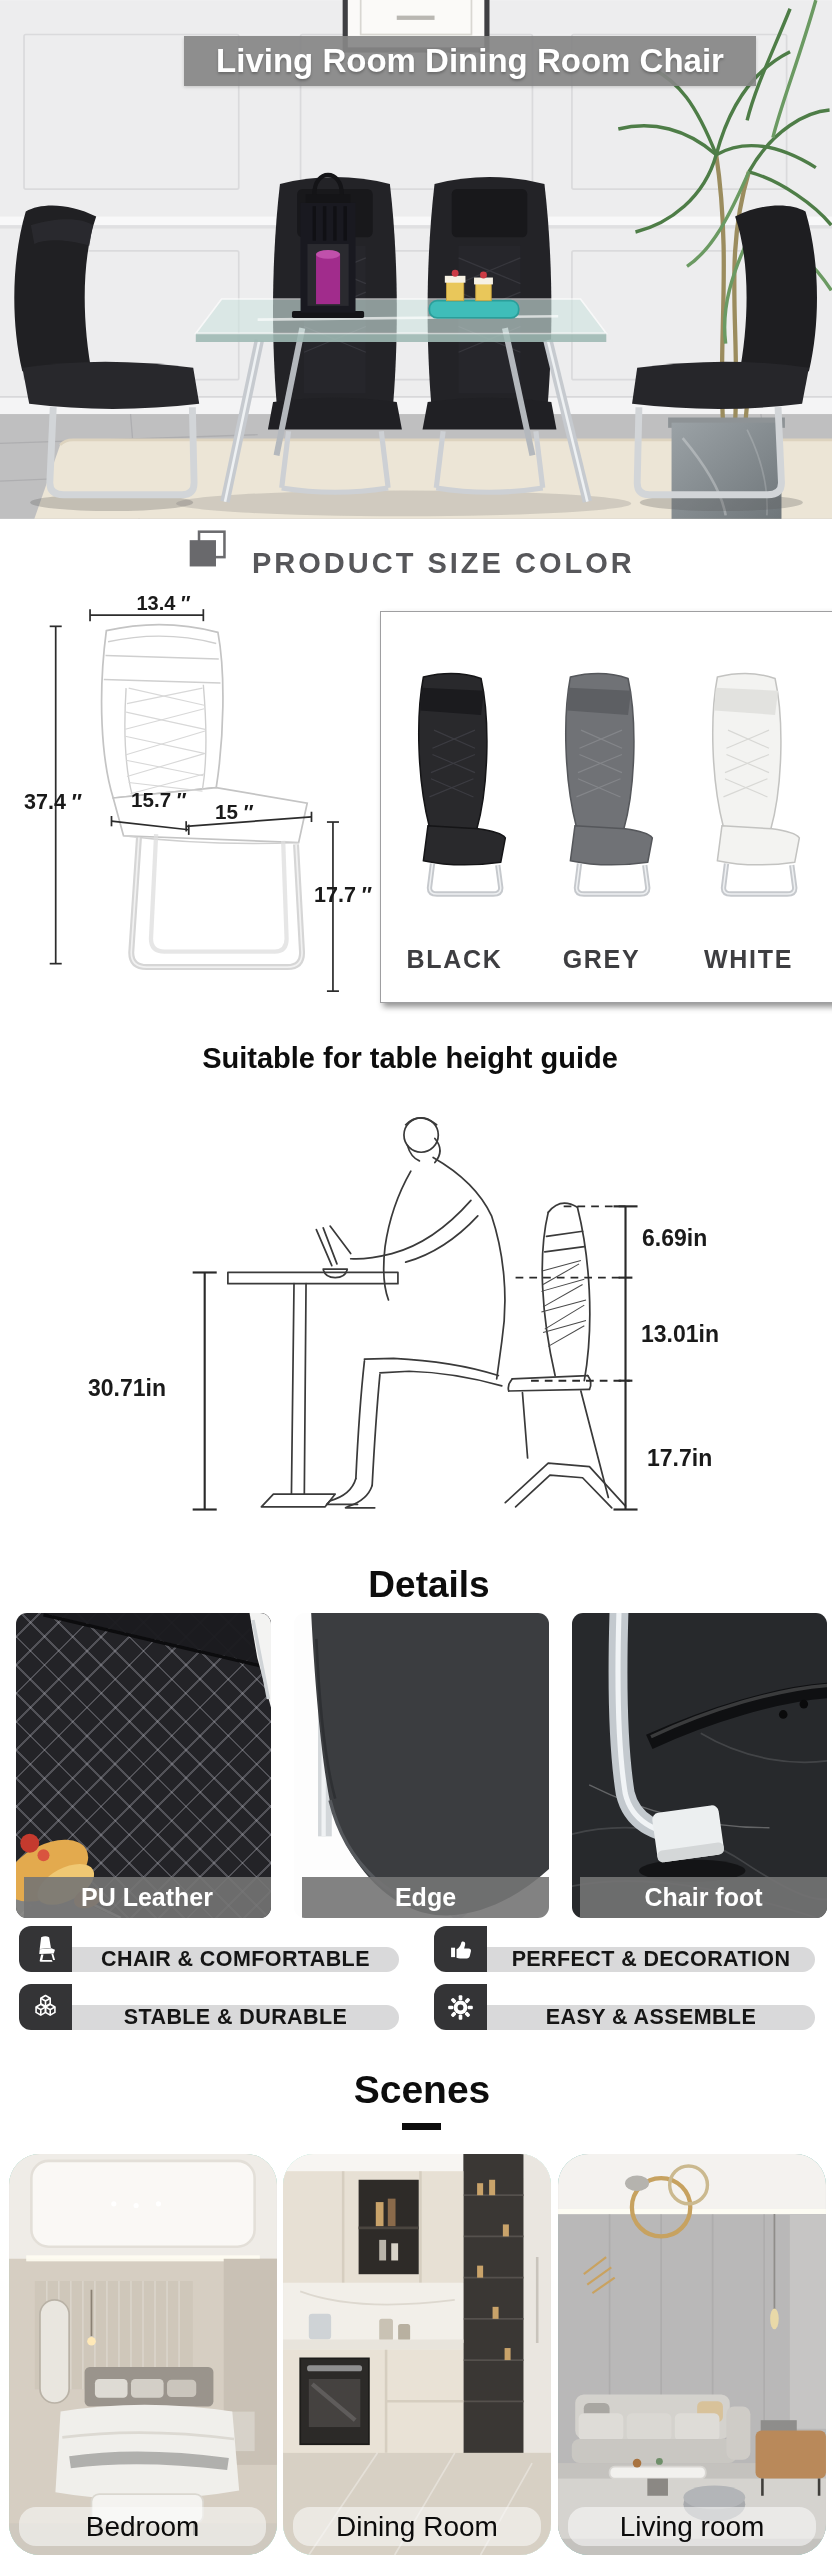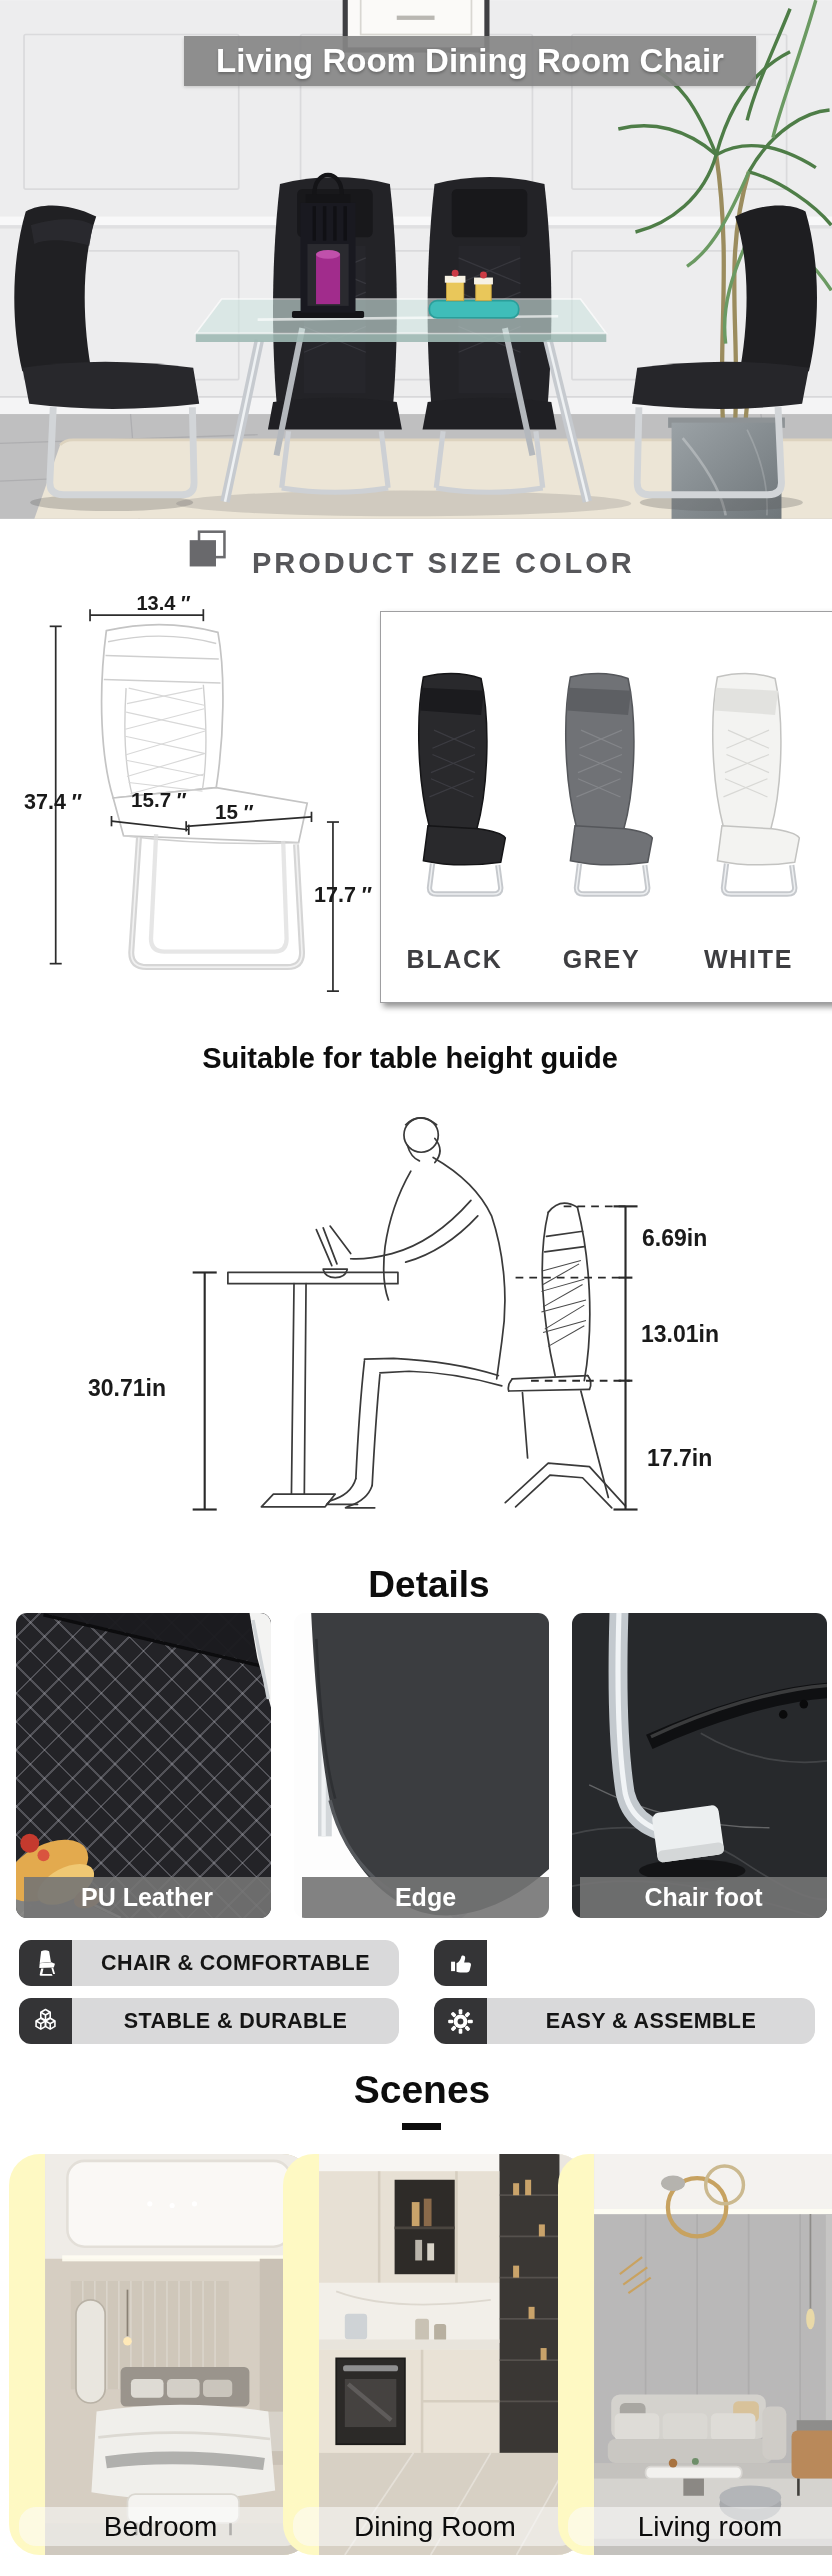--- a/index.html
+++ b/index.html
@@ -38,29 +38,29 @@
   .dcard{position:absolute;top:1613px;width:255px;height:305px;border-radius:11px;overflow:hidden;}
   .dcard .band{position:absolute;left:0;right:0;bottom:0;height:41px;background:rgba(116,116,116,0.9);
                display:flex;align-items:center;justify-content:center;color:#fff;font-size:25px;font-weight:600;margin-left:8px;}
   .quilt{position:absolute;inset:0;
      background:
        repeating-linear-gradient(45deg, transparent 0 18px, rgba(190,190,200,0.30) 18px 20px),
        repeating-linear-gradient(-45deg, transparent 0 18px, rgba(190,190,200,0.30) 18px 20px),
        #232327;}
 
   
-  .badge{position:absolute;height:46px;display:flex;}
+  .badge{position:absolute;height:32px;display:flex;align-items:flex-end;}
   .badge-icon{width:53px;height:46px;background:#343436;border-radius:12px 0 0 12px;
               display:flex;align-items:center;justify-content:center;flex:none;}
   .badge-body{flex:1;background:#d9d9da;border-radius:0 13.7px 13.7px 0;display:flex;align-items:center;
               justify-content:center;font-size:21.5px;font-weight:700;letter-spacing:0.4px;color:#151515;
               white-space:nowrap;}
 
   
-  .scard{position:absolute;top:2154px;width:268px;height:401px;border-radius:31px;overflow:hidden;background:#fef9c3;padding-left:36px;}
+  .scard{position:absolute;top:2154px;width:268px;height:401px;border-radius:31px;overflow:hidden;background:#5eead4;}
   .scard .sband{position:absolute;left:10.3px;right:10.3px;bottom:8.6px;height:39px;border-radius:17px;
                 background:rgba(252,252,252,0.55);display:flex;align-items:center;justify-content:center;
                 font-size:28px;color:#0b0b0b;white-space:nowrap;}
   .dash{position:absolute;left:402px;top:2123px;width:39px;height:6.9px;background:#0c0c0c;}
 </style>
 </head>
 <body>
 
 <div id="app">
 
@@ -478,20 +478,21 @@
       </div>
       <div class="badge-body">CHAIR &amp; COMFORTABLE</div>
     </div>
     <div class="badge" style="left:434px;top:1940px;width:381px">
       <div class="badge-icon">
         <svg width="29" height="29" viewBox="0 0 40 40">
           <path d="M7,17.5 h5.5 v13 H7 z" fill="#fff"></path>
           <path d="M14.5,29.5 v-10 c3.5,-1.5 5.5,-4.5 6.5,-8.5 c0.3,-1.4 1.2,-2 2.3,-2 c2.2,0 3.6,1.8 3.1,4.2 L25,18.5 h6.2 c2.3,0 3.7,1.6 3.2,3.8 l-1.6,6.8 c-0.5,2 -2,3.2 -4.2,3.2 h-9 c-1.8,0 -3.6,-0.3 -5.1,-0.8 z" fill="#fff"></path>
         </svg>
       </div>
+      <div class="badge-body">PERFECT &amp; DECORATION</div>
     </div>
     <div class="badge" style="left:19px;top:1998px;width:380px">
       <div class="badge-icon">
         <svg width="29" height="29" viewBox="0 0 40 40" fill="none" stroke="#fff" stroke-width="2.2" stroke-linejoin="round">
           <path d="M20,3.5 L26.5,7.25 V14.75 L20,18.5 L13.5,14.75 V7.25 Z"></path>
             <path d="M13.5,7.25 L20,11 L26.5,7.25 M20,11 V18.5"></path>
           <path d="M13.5,15.5 L20,19.25 V26.75 L13.5,30.5 L7,26.75 V19.25 Z"></path>
             <path d="M7,19.25 L13.5,23 L20,19.25 M13.5,23 V30.5"></path>
           <path d="M26.5,15.5 L33,19.25 V26.75 L26.5,30.5 L20,26.75 V19.25 Z"></path>
             <path d="M20,19.25 L26.5,23 L33,19.25 M26.5,23 V30.5"></path>

